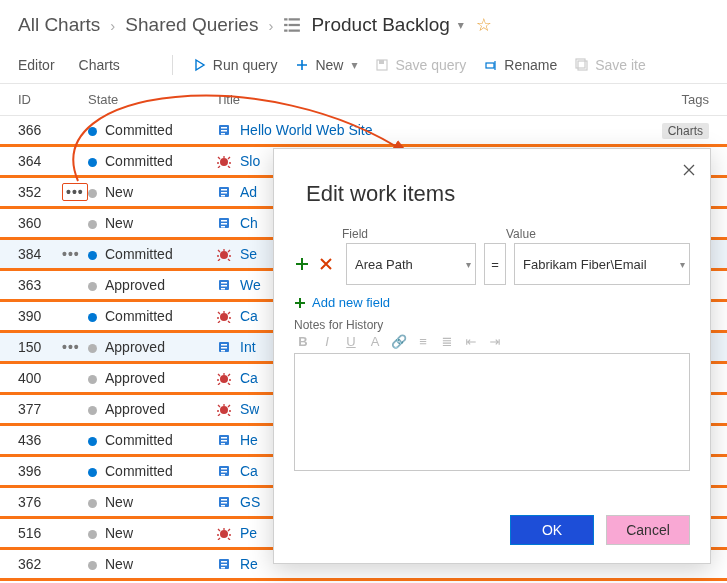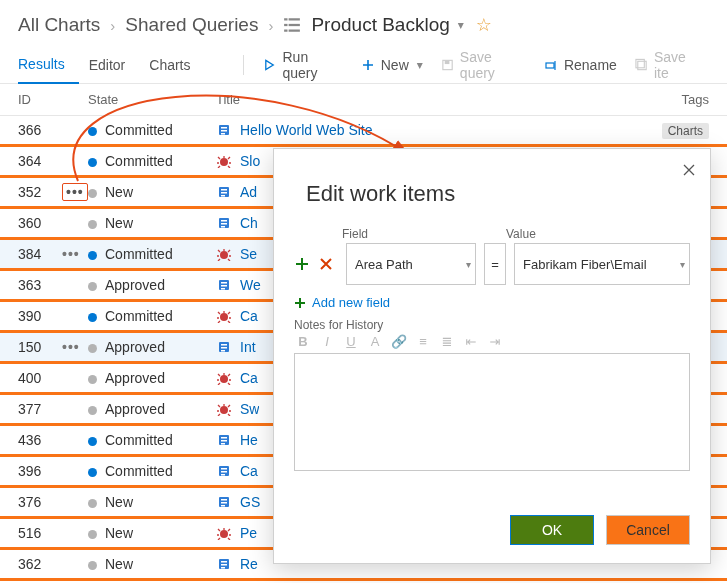--- a/index.html
+++ b/index.html
@@ -101,22 +101,22 @@
   .combo .caret { margin-left:auto; color:#888; font-size:10px;}
   .combo.field { width:130px; }
   .combo.op { width:22px; justify-content:center; padding:0;}
   .combo.value { flex:1;justify-content:flex-end; }
   .add-link { color:#0078d4; font-size:13px; display:flex; align-items:center; gap:6px; margin-top:10px; cursor:pointer;}
   .notes-label { font-size:12px; color:#666; margin-top:8px;}
   .rt-toolbar { display:flex; gap:6px; color:#bbb; font-size:13px; margin-top:2px; align-items:center;}
   .rt-toolbar span { width:18px; text-align:center;}
   .notes-box { border:1px solid #c8c8c8; height:118px; margin-top:4px;}
   .dlg-footer { display:flex; justify-content:flex-end; gap:12px; padding: 12px 20px 18px 20px;}
-  .btn { min-width:84px; height:30px; border:1px solid #c8c8c8; background:#f97316; color:#333; font-size:14px; cursor:pointer;}
-  .btn.primary { background:#4d7c0f; border-color:#0078d4; color:#fff;}
+  .btn { min-width:84px; height:30px; border:1px solid #c8c8c8; background:#f9a8d4; color:#333; font-size:14px; cursor:pointer;}
+  .btn.primary { background:#1d4ed8; border-color:#0078d4; color:#fff;}
 
   
   .arrow-svg { position:absolute; left:48px; top:56px; pointer-events:none; }
 </style>
 </head>
 <body>
 
 <div class="breadcrumb">
   <a href="#">All Charts</a>
   <span class="bc-sep">›</span>
@@ -135,21 +135,20 @@
       </svg>
   </span>
   <span class="bc-current">
     <span>Product Backlog</span>
     <span class="chev">▾</span>
   </span>
   <span class="fav">☆</span>
 </div>
 
 <div class="tabs">
-  <div class="tab active">Results</div>
   <div class="tab">Editor</div>
   <div class="tab">Charts</div>
   <div class="toolbar">
     <div class="tool-sep"></div>
     <div class="tbtn">
       <svg width="14" height="14" viewBox="0 0 14 14">
           <path d="M3 2 L11 7 L3 12 Z" fill="none" stroke="#0078d4" stroke-width="1.4"></path>
         </svg>
       <span>Run query</span>
     </div>

